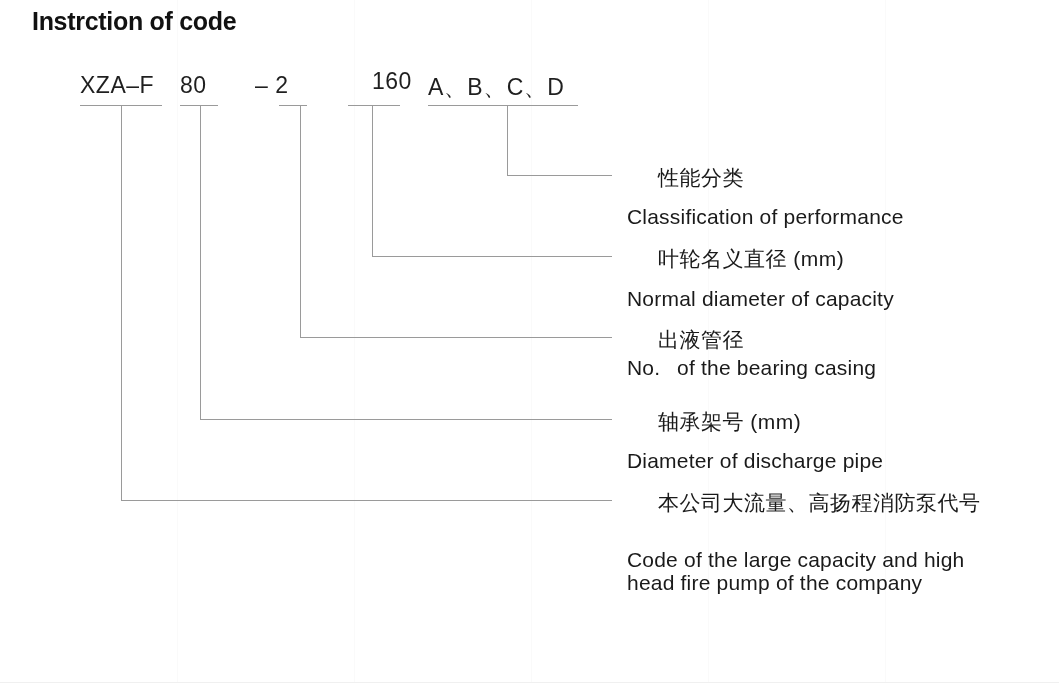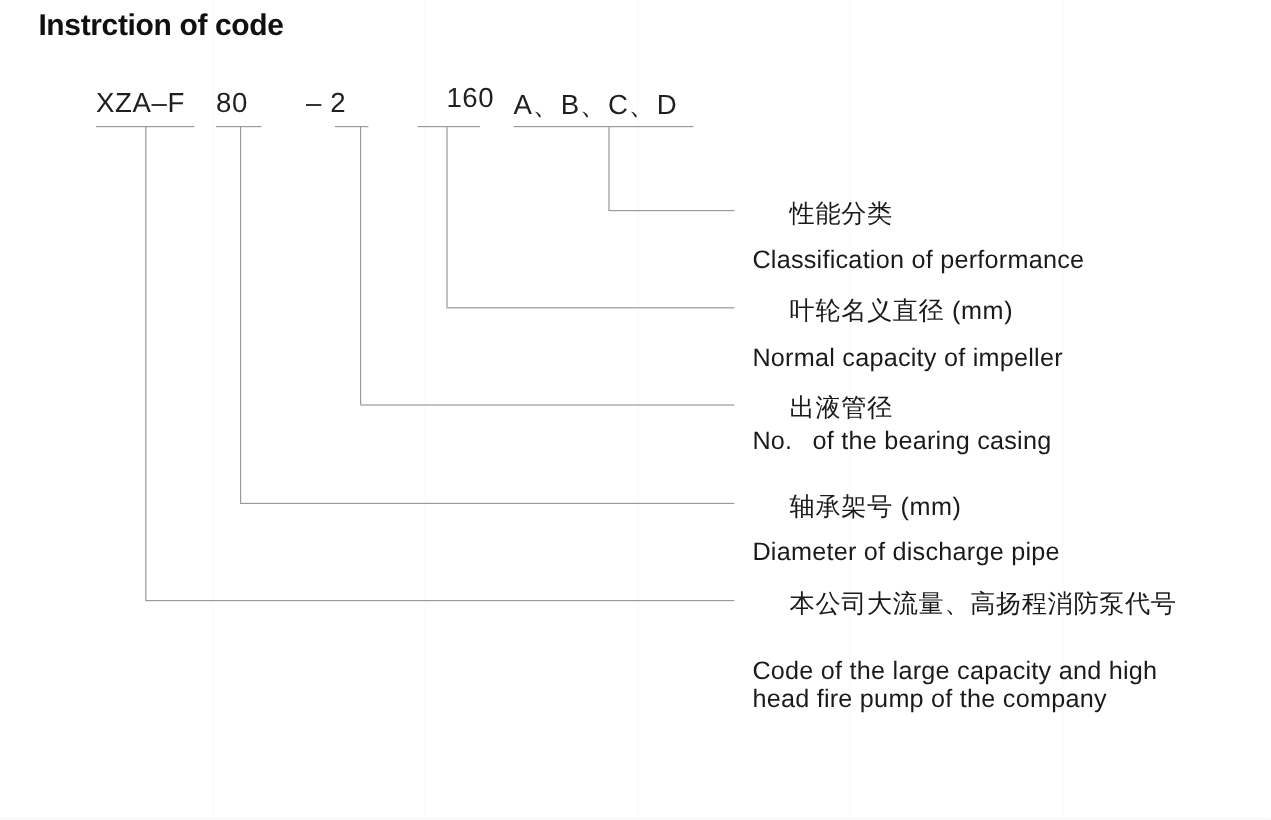--- a/index.html
+++ b/index.html
@@ -122,21 +122,21 @@
       <div class="vline" style="left: 200px; top: 105px; height: 314px;"></div>
       <div class="hline" style="left: 200px; top: 419px; width: 412px;"></div>
       <div class="hline" style="left: 80px; top: 105px; width: 82px;"></div>
       <div class="vline" style="left: 121px; top: 105px; height: 395px;"></div>
       <div class="hline" style="left: 121px; top: 500px; width: 491px;"></div>
     </div>
   <div id="labels">
       <div class="label-cn" style="top: 164px;">性能分类</div>
       <div class="label-en" style="top: 205px;">Classification of performance</div>
       <div class="label-cn" style="top: 245px;">叶轮名义直径 (mm)</div>
-      <div class="label-en" style="top: 287px;">Normal capacity of impeller</div>
+      <div class="label-en" style="top: 287px;">Normal diameter of capacity</div>
       <div class="label-cn" style="top: 326px;">出液管径</div>
       <div class="label-en" style="top: 356px;">No.  of the bearing casing</div>
       <div class="label-cn" style="top: 408px;">轴承架号 (mm)</div>
       <div class="label-en" style="top: 449px;">Diameter of discharge pipe</div>
       <div class="label-cn" style="top: 489px;">本公司大流量、高扬程消防泵代号</div>
       <div class="label-en" style="top: 548px;">Code of the large capacity and high</div>
       <div class="label-en" style="top: 571px;">head fire pump of the company</div>
     </div>
 
   <div id="bottom-edge"></div>

